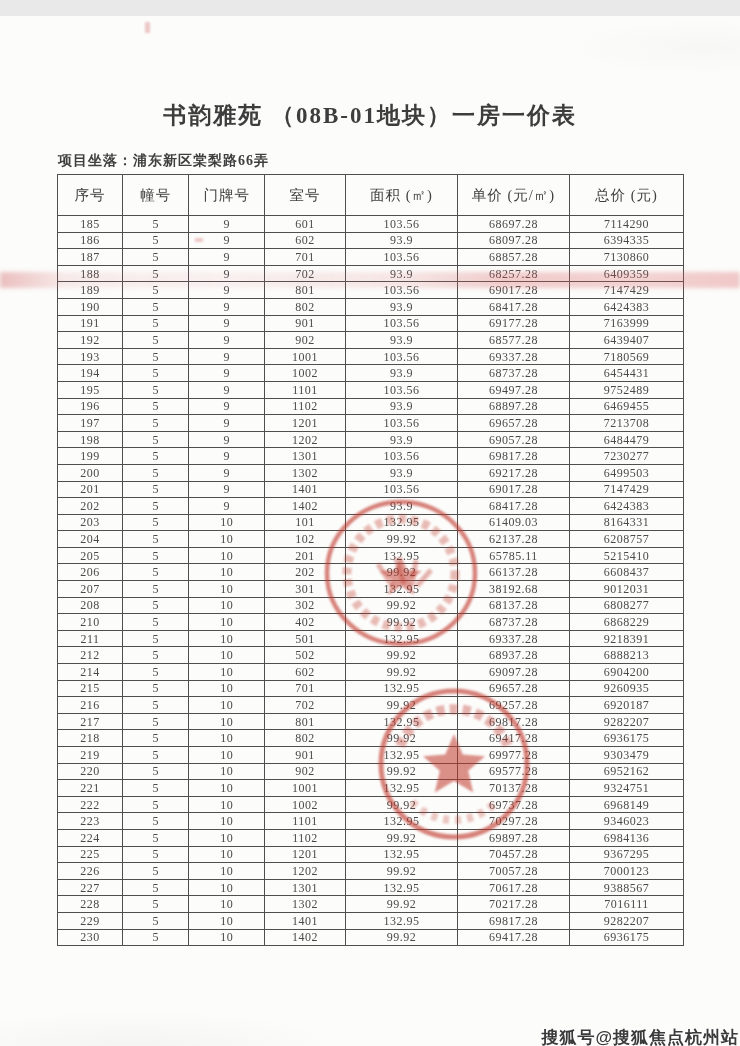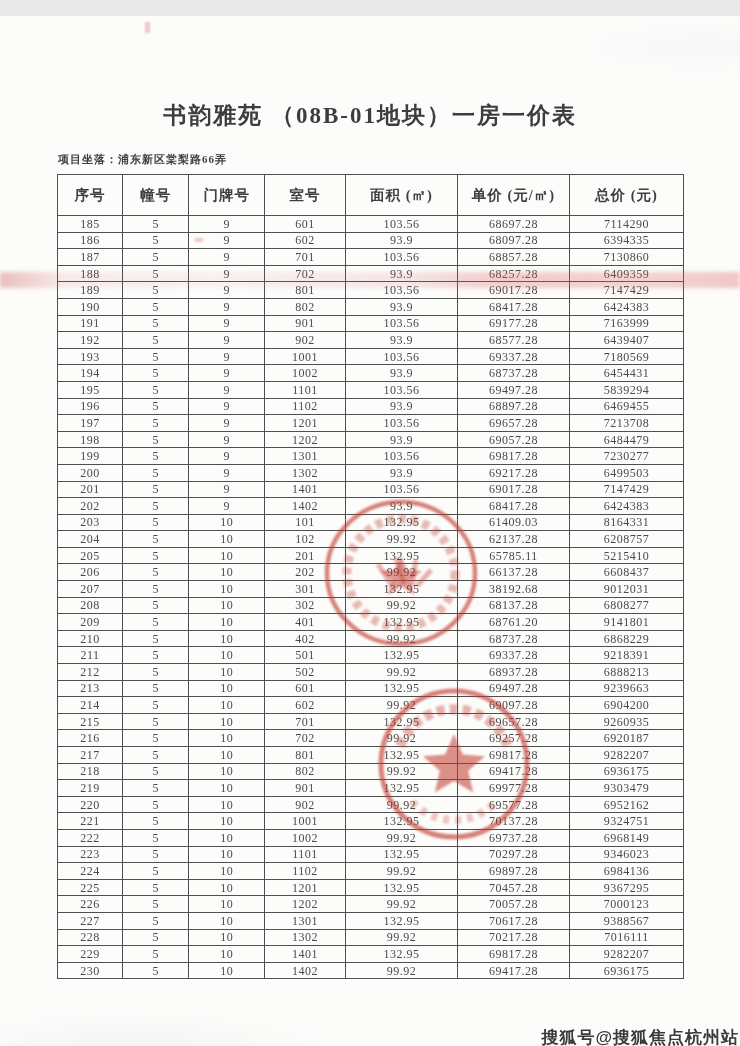--- a/index.html
+++ b/index.html
@@ -12,32 +12,32 @@
       #fcfcfb;
     overflow:hidden;
     color:#454545;
   }
   .page-title{
     position:absolute;top:84px;left:0;width:100%;margin:0;
     text-align:center;font-size:23px;font-weight:bold;letter-spacing:2px;color:#3d3d3d;
   }
   .subtitle{
     position:absolute;top:136px;left:58px;
-    font-size:11px;font-weight:bold;letter-spacing:1px;color:#3f3f3f;
+    font-size:14px;font-weight:bold;letter-spacing:1px;color:#3f3f3f;
   }
   table.price-table{
     position:absolute;left:57px;top:158px;width:627px;
     border-collapse:collapse;table-layout:fixed;
   }
   table.price-table th, table.price-table td{
     border:1px solid #4f4f4f;text-align:center;vertical-align:middle;
     overflow:hidden;white-space:nowrap;
   }
   table.price-table th{
-    height:38px;font-size:14.5px;font-weight:bold;letter-spacing:1px;color:#3f3f3f;
+    height:38px;font-size:14.5px;font-weight:normal;letter-spacing:1px;color:#3f3f3f;
   }
   table.price-table td{
     height:15.6px;font-size:12px;line-height:1;color:#4a4a4a;letter-spacing:.5px;
     padding:0;
   }
   table.price-table{border:1.5px solid #474747;}
   
   .streak{
     position:absolute;left:0;top:256px;width:740px;height:16px;
     background:linear-gradient(90deg,
@@ -180,21 +180,21 @@
           <td>68737.28</td>
           <td>6454431</td>
         </tr>
         <tr>
           <td>195</td>
           <td>5</td>
           <td>9</td>
           <td>1101</td>
           <td>103.56</td>
           <td>69497.28</td>
-          <td>5839294</td>
+          <td>9752489</td>
         </tr>
         <tr>
           <td>196</td>
           <td>5</td>
           <td>9</td>
           <td>1102</td>
           <td>93.9</td>
           <td>68897.28</td>
           <td>6469455</td>
         </tr>
@@ -300,29 +300,20 @@
         <tr>
           <td>208</td>
           <td>5</td>
           <td>10</td>
           <td>302</td>
           <td>99.92</td>
           <td>68137.28</td>
           <td>6808277</td>
         </tr>
         <tr>
-          <td>209</td>
-          <td>5</td>
-          <td>10</td>
-          <td>401</td>
-          <td>132.95</td>
-          <td>68761.20</td>
-          <td>9141801</td>
-        </tr>
-        <tr>
           <td>210</td>
           <td>5</td>
           <td>10</td>
           <td>402</td>
           <td>99.92</td>
           <td>68737.28</td>
           <td>6868229</td>
         </tr>
         <tr>
           <td>211</td>
@@ -334,29 +325,20 @@
           <td>9218391</td>
         </tr>
         <tr>
           <td>212</td>
           <td>5</td>
           <td>10</td>
           <td>502</td>
           <td>99.92</td>
           <td>68937.28</td>
           <td>6888213</td>
-        </tr>
-        <tr>
-          <td>213</td>
-          <td>5</td>
-          <td>10</td>
-          <td>601</td>
-          <td>132.95</td>
-          <td>69497.28</td>
-          <td>9239663</td>
         </tr>
         <tr>
           <td>214</td>
           <td>5</td>
           <td>10</td>
           <td>602</td>
           <td>99.92</td>
           <td>69097.28</td>
           <td>6904200</td>
         </tr>

